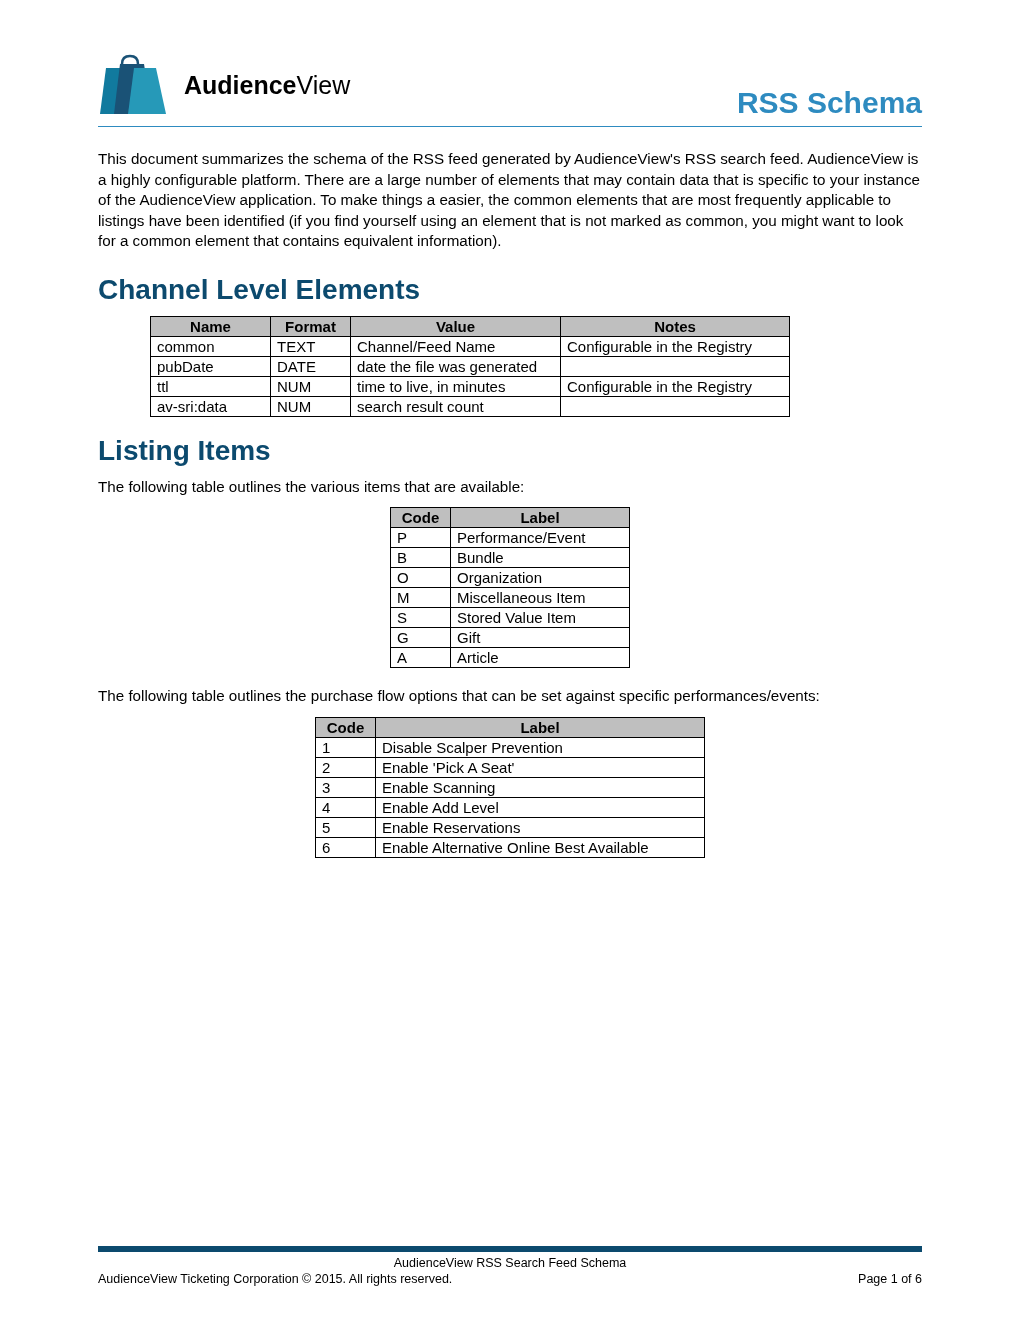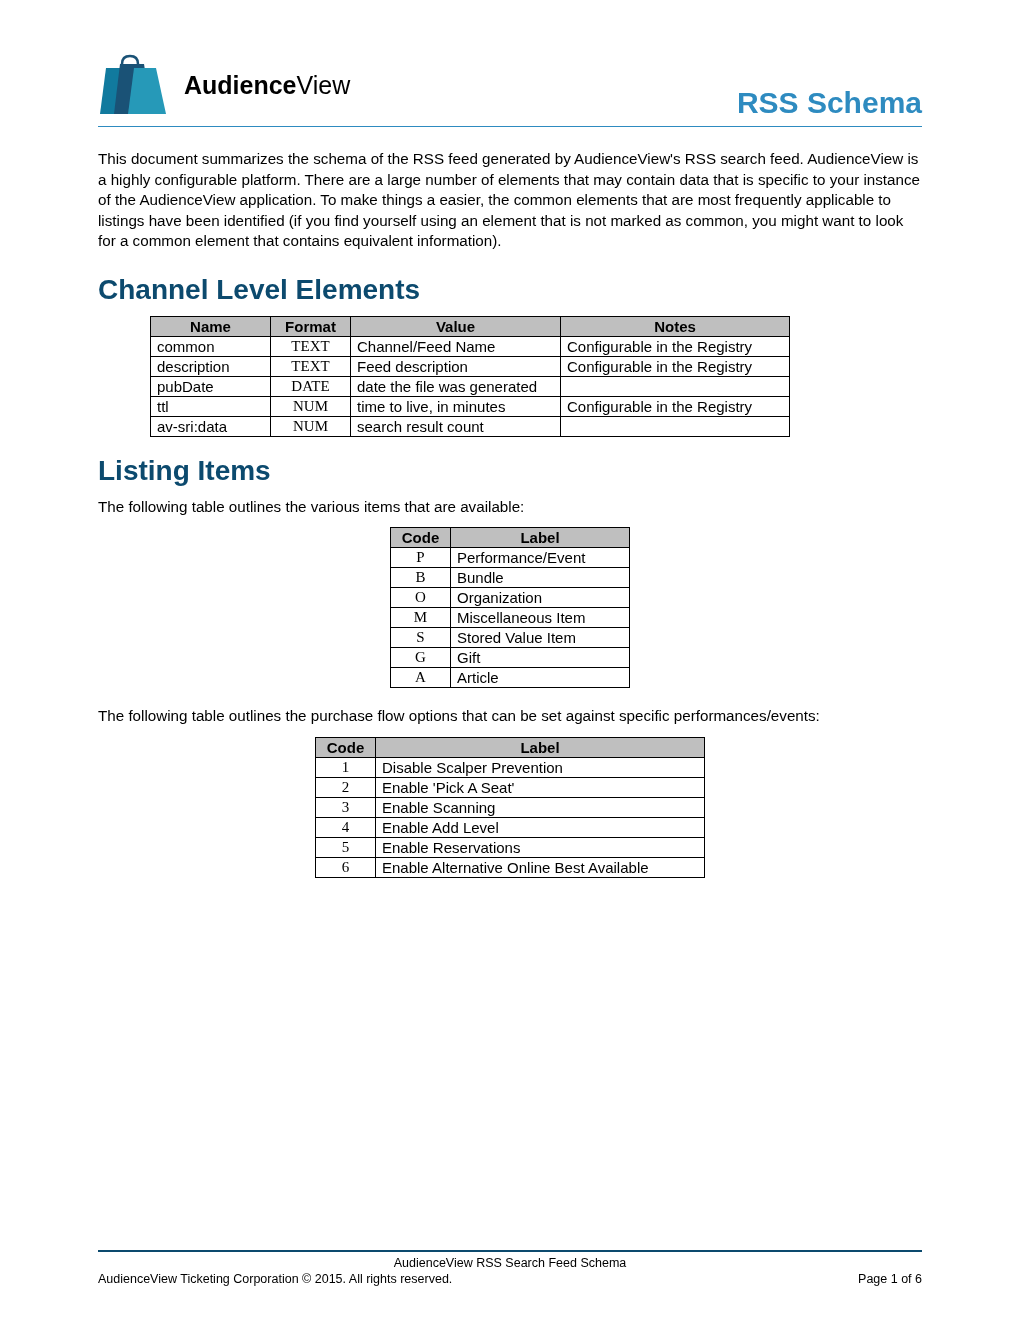--- a/index.html
+++ b/index.html
@@ -80,27 +80,27 @@
     font-size: 15px;
     padding: 1px 6px;
     text-align: left;
     vertical-align: top;
   }
   th {
     background: #bfbfbf;
     font-weight: bold;
     text-align: center;
   }
-  td.center { text-align: center; font-family: Liberation Serif, serif; }
+  td.center { text-align: left; }
   .footer {
     position: absolute;
     bottom: 34px;
     left: 98px;
     right: 98px;
-    border-top: 2px solid #0c4a6e;
+    border-top: 6px solid #0c4a6e;
     padding-top: 4px;
     font-size: 12.5px;
   }
   .footer-line1 {
     text-align: center;
   }
   .footer-line2 {
     display: flex;
     justify-content: space-between;
     margin-top: 2px;
@@ -140,26 +140,20 @@
       </tr>
     </thead>
     <tbody>
       <tr>
         <td>common</td>
         <td class="center">TEXT</td>
         <td>Channel/Feed Name</td>
         <td>Configurable in the Registry</td>
       </tr>
       <tr>
-        <td>description</td>
-        <td class="center">TEXT</td>
-        <td>Feed description</td>
-        <td>Configurable in the Registry</td>
-      </tr>
-      <tr>
         <td>pubDate</td>
         <td class="center">DATE</td>
         <td>date the file was generated</td>
         <td></td>
       </tr>
       <tr>
         <td>ttl</td>
         <td class="center">NUM</td>
         <td>time to live, in minutes</td>
         <td>Configurable in the Registry</td>

